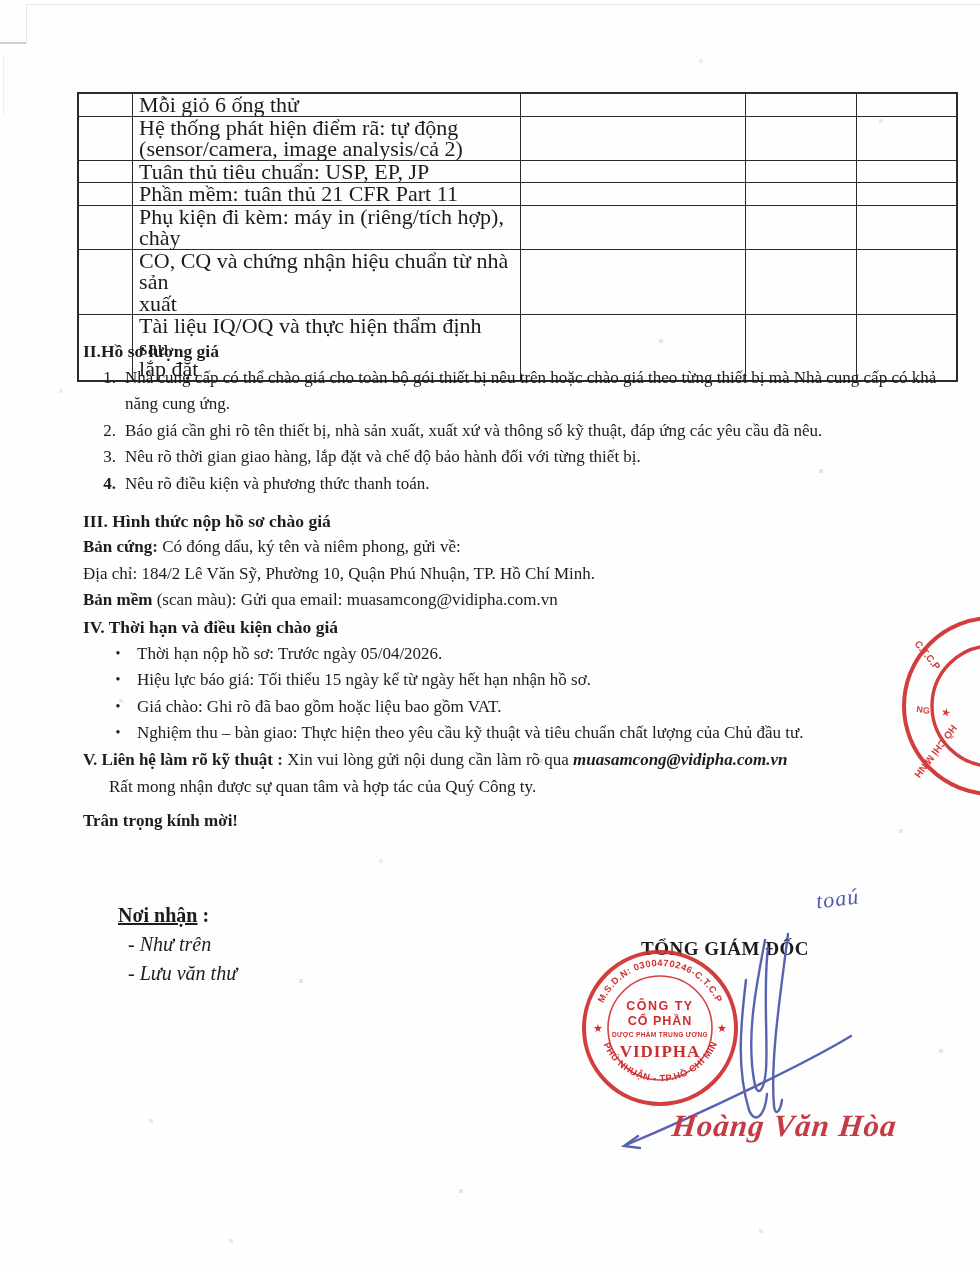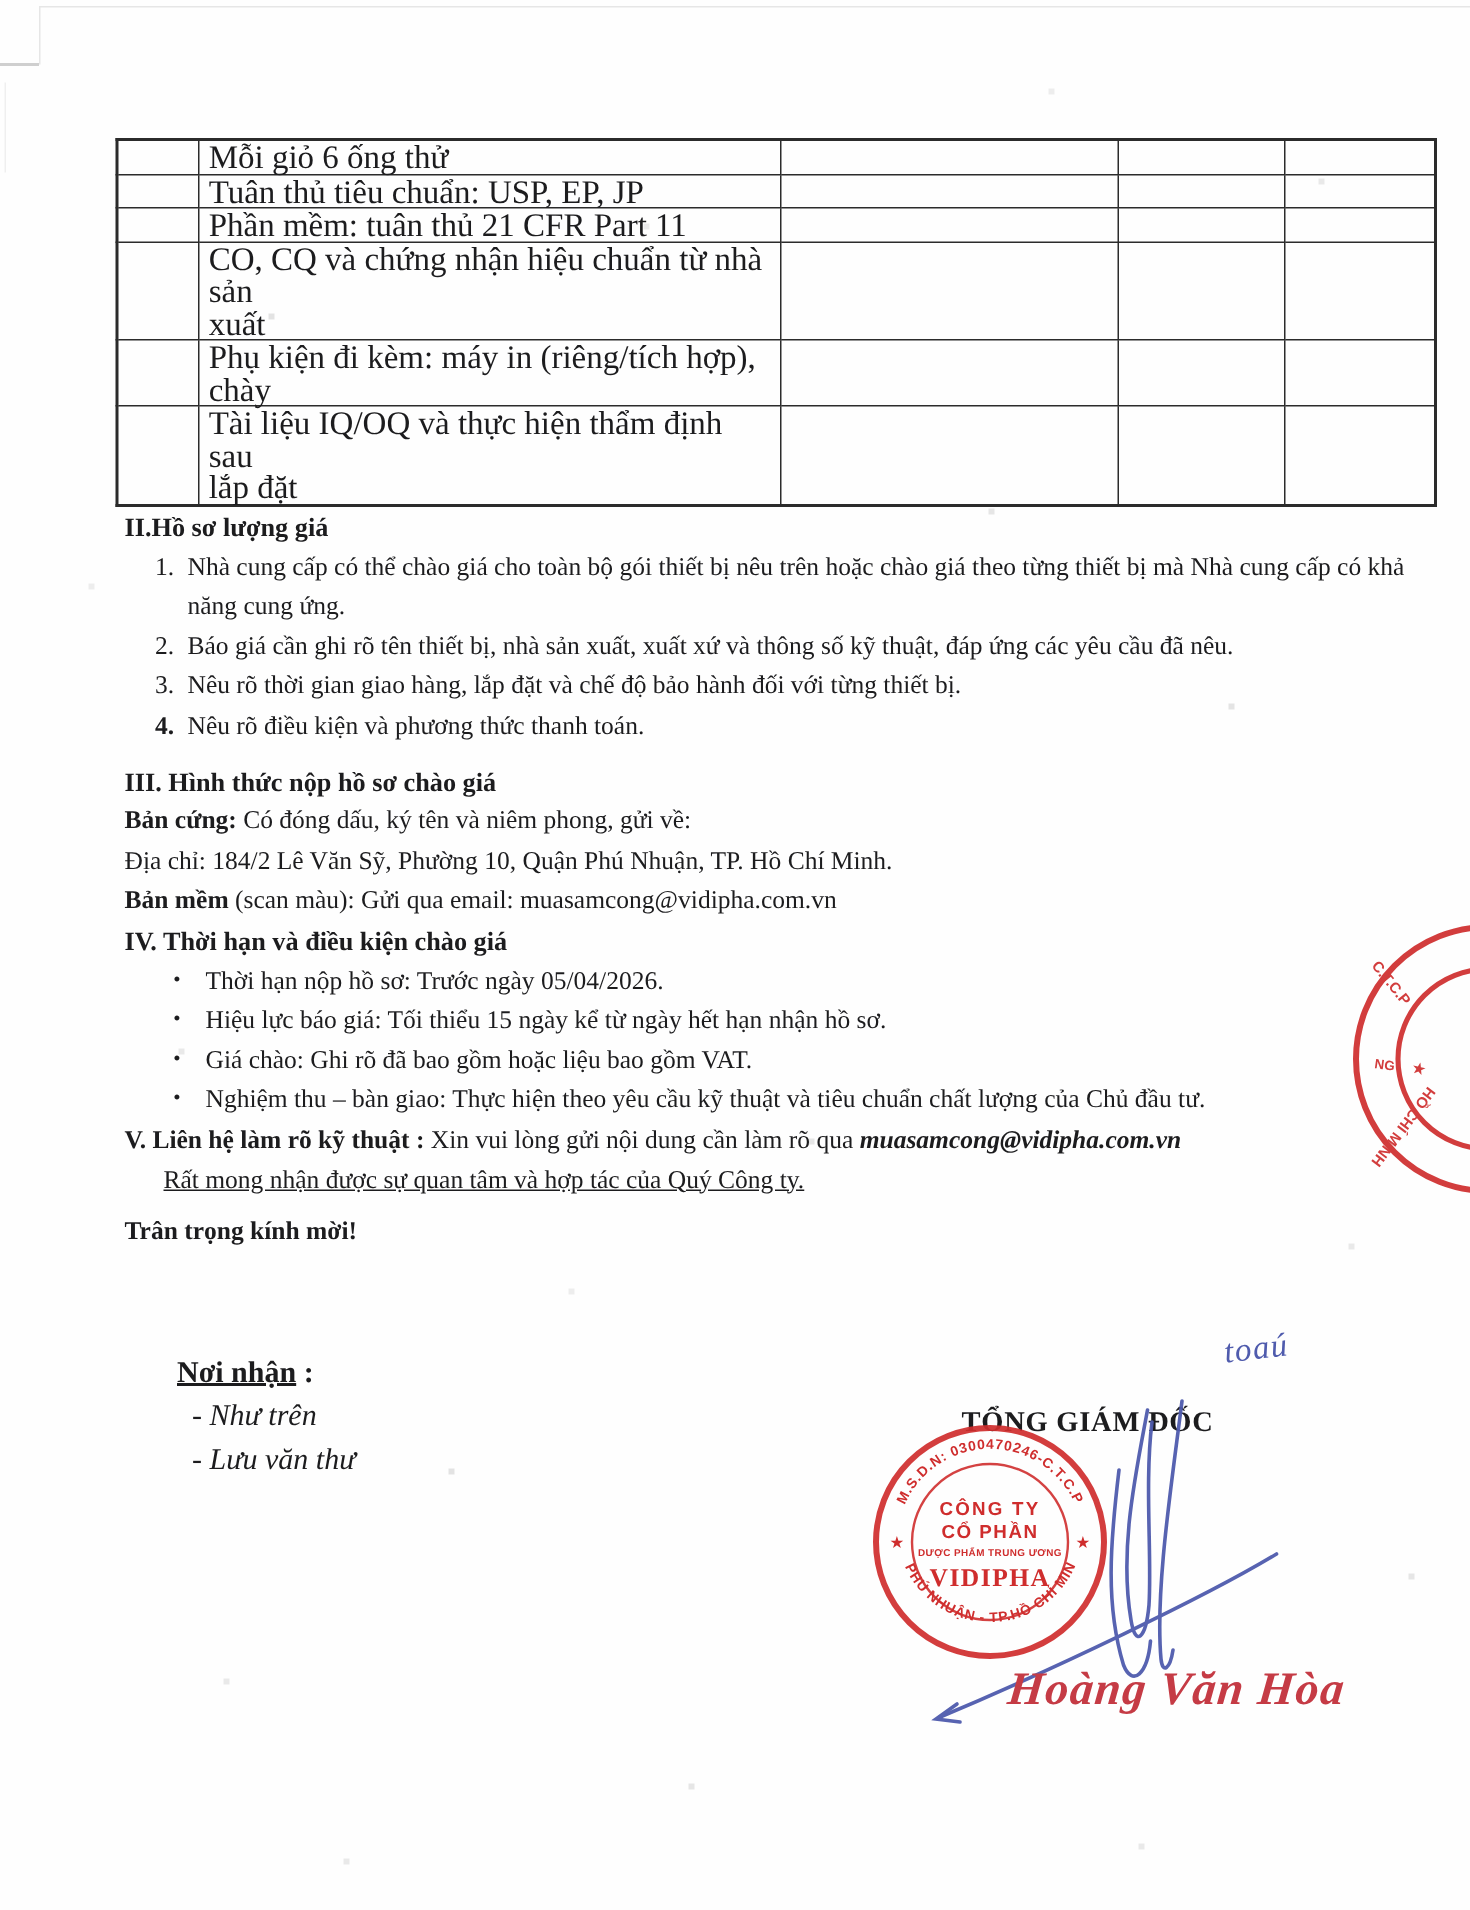--- a/index.html
+++ b/index.html
@@ -39,21 +39,21 @@
   .num-list li{display:flex;}
   .li-num{width:30px;text-align:right;padding-right:9px;box-sizing:border-box;flex:none;margin-left:12px;}
   .li-text{flex:1;}
   .plain-line{margin:0;}
   .b{font-weight:bold;}
   .bullet-row{display:flex;}
   .bullet-dot{width:14px;text-align:center;flex:none;margin-left:28px;font-size:14px;}
   .bullet-text{flex:1;padding-left:12px;}
   .v-par{margin:0;}
   .email-bi{font-weight:bold;font-style:italic;}
-  .closing-line{margin:0 0 0 26px;text-decoration:underline;}
+  .closing-line{margin:0 0 0 26px;}
   .salute{margin:8px 0 0 0;font-weight:bold;}
   
   .recipients{position:absolute;left:118px;top:901px;font-size:20px;line-height:29px;}
   .recip-head{font-weight:bold;}
   .recip-underline{text-decoration:underline;}
   .recip-item{font-style:italic;margin-left:10px;}
   .director{position:absolute;left:641px;top:894px;font-size:19px;font-weight:bold;letter-spacing:.5px;margin-top:44px;}
   .hand-note{position:absolute;left:816px;top:886px;font-size:22px;font-style:italic;
     color:#4f5bad;transform:rotate(-7deg);letter-spacing:1px;}
   .stamp-svg{position:absolute;left:560px;top:928px;z-index:2;}
@@ -88,52 +88,62 @@
           <span class="cell-line">Mỗi giỏ 6 ống thử</span>
           <span class="cell-line"></span>
         </td>
       <td></td>
         <td></td>
         <td></td>
     </tr>
     <tr>
       <td></td>
       <td>
+          <span class="cell-line">Hệ thống phát hiện điểm rã: tự động</span>
+          <span class="cell-line">(sensor/camera,  image analysis/cả 2)</span>
+        </td>
+      <td></td>
+        <td></td>
+        <td></td>
+    </tr>
+    <tr>
+      <td></td>
+      <td>
           <span class="cell-line">Tuân thủ tiêu chuẩn: USP, EP, JP</span>
           <span class="cell-line"></span>
         </td>
       <td></td>
         <td></td>
         <td></td>
     </tr>
     <tr>
       <td></td>
       <td>
           <span class="cell-line">Phần mềm: tuân thủ 21 CFR Part 11</span>
           <span class="cell-line"></span>
         </td>
       <td></td>
         <td></td>
         <td></td>
     </tr>
     <tr>
       <td></td>
       <td>
+          <span class="cell-line">Phụ kiện đi kèm: máy in (riêng/tích hợp),</span>
+          <span class="cell-line">chày</span>
+        </td>
+      <td></td>
+        <td></td>
+        <td></td>
+    </tr>
+    <tr>
+      <td></td>
+      <td>
           <span class="cell-line">CO, CQ và chứng nhận hiệu chuẩn từ nhà sản</span>
           <span class="cell-line">xuất</span>
-        </td>
-      <td></td>
-        <td></td>
-        <td></td>
-    </tr>
-    <tr>
-      <td></td>
-      <td>
-          <span class="cell-line">Phụ kiện đi kèm: máy in (riêng/tích hợp),</span>
-          <span class="cell-line">chày</span>
         </td>
       <td></td>
         <td></td>
         <td></td>
     </tr>
     <tr>
       <td></td>
       <td>
           <span class="cell-line">Tài liệu IQ/OQ và thực hiện thẩm định sau</span>
           <span class="cell-line">lắp đặt</span>

